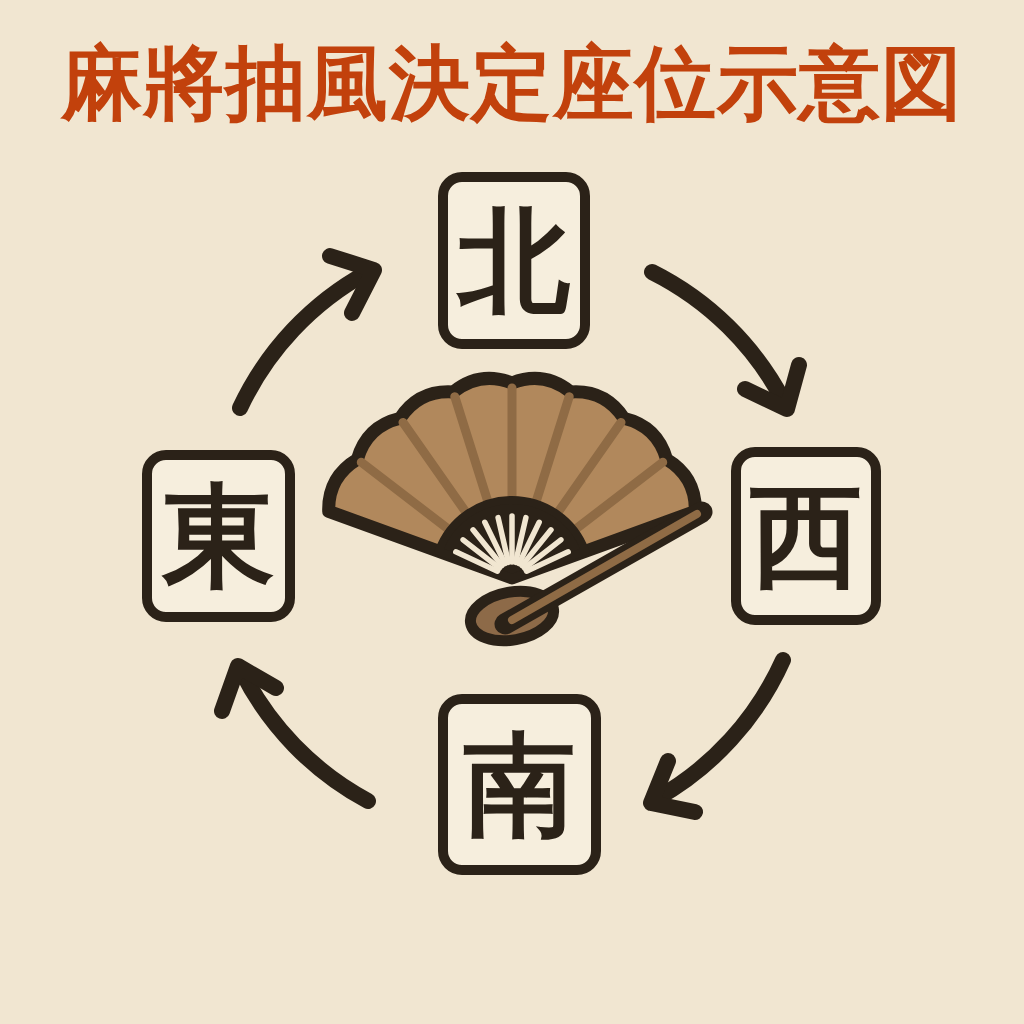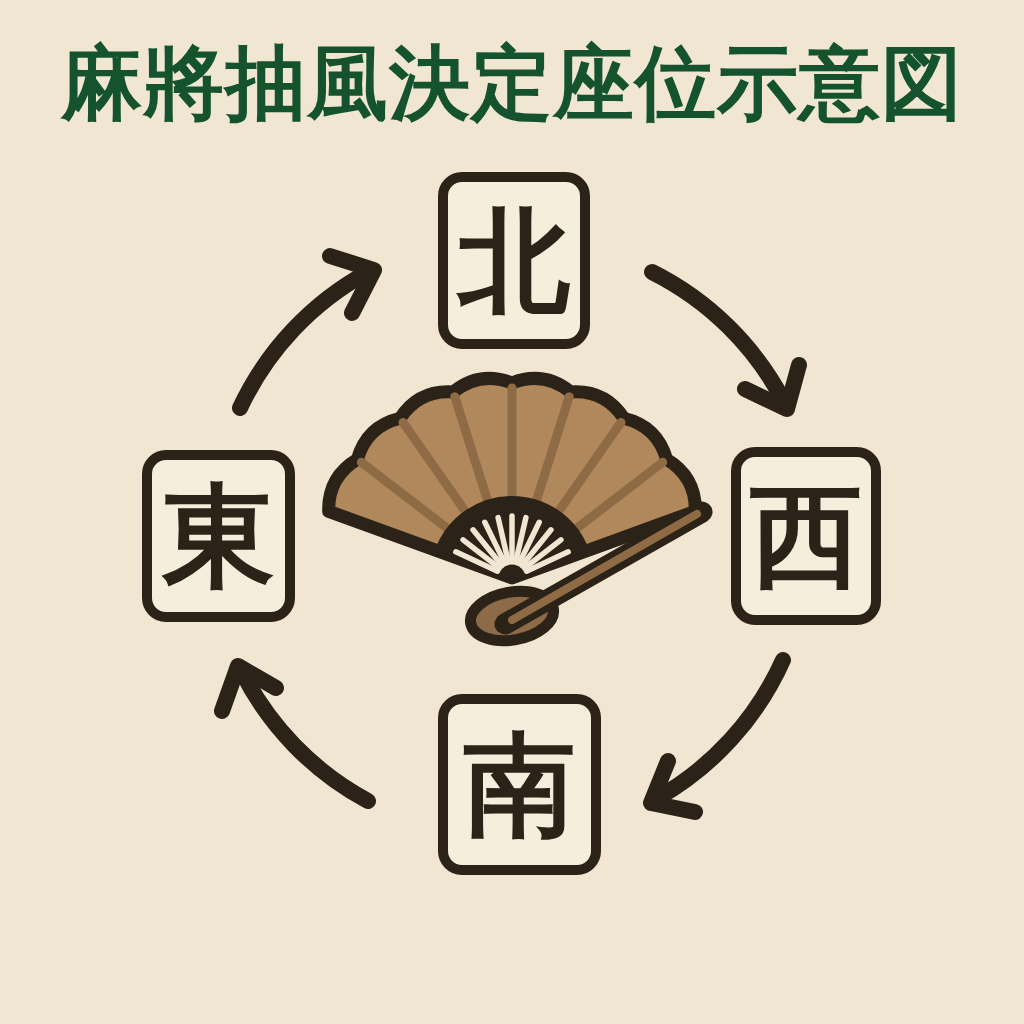--- a/index.html
+++ b/index.html
@@ -2,21 +2,21 @@
 <html><head>
 <meta charset="utf-8">
 <style>
   html,body{margin:0;padding:0;background:#e8ddc8;}
   .canvas{
     position:relative;width:1024px;height:1024px;overflow:hidden;
     background:#f1e6d1;font-family:"DejaVu Sans",sans-serif;
   }
   .title{
     position:absolute;top:30px;left:0;width:100%;margin:0;
-    text-align:center;font-size:81px;font-weight:900;color:#14532d;
+    text-align:center;font-size:81px;font-weight:900;color:#c2410c;
     letter-spacing:1px;font-family:"DejaVu Sans",sans-serif;
   }
   .layer{position:absolute;left:0;top:0;width:1024px;height:1024px;}
   .tile{
     position:absolute;box-sizing:border-box;background:#f6eedd;
     border:10px solid #2b2218;border-radius:24px;
     display:flex;align-items:center;justify-content:center;
   }
   .tile-north{left:438px;top:172px;width:152px;height:177px;}
   .tile-east {left:142px;top:450px;width:153px;height:172px;}

